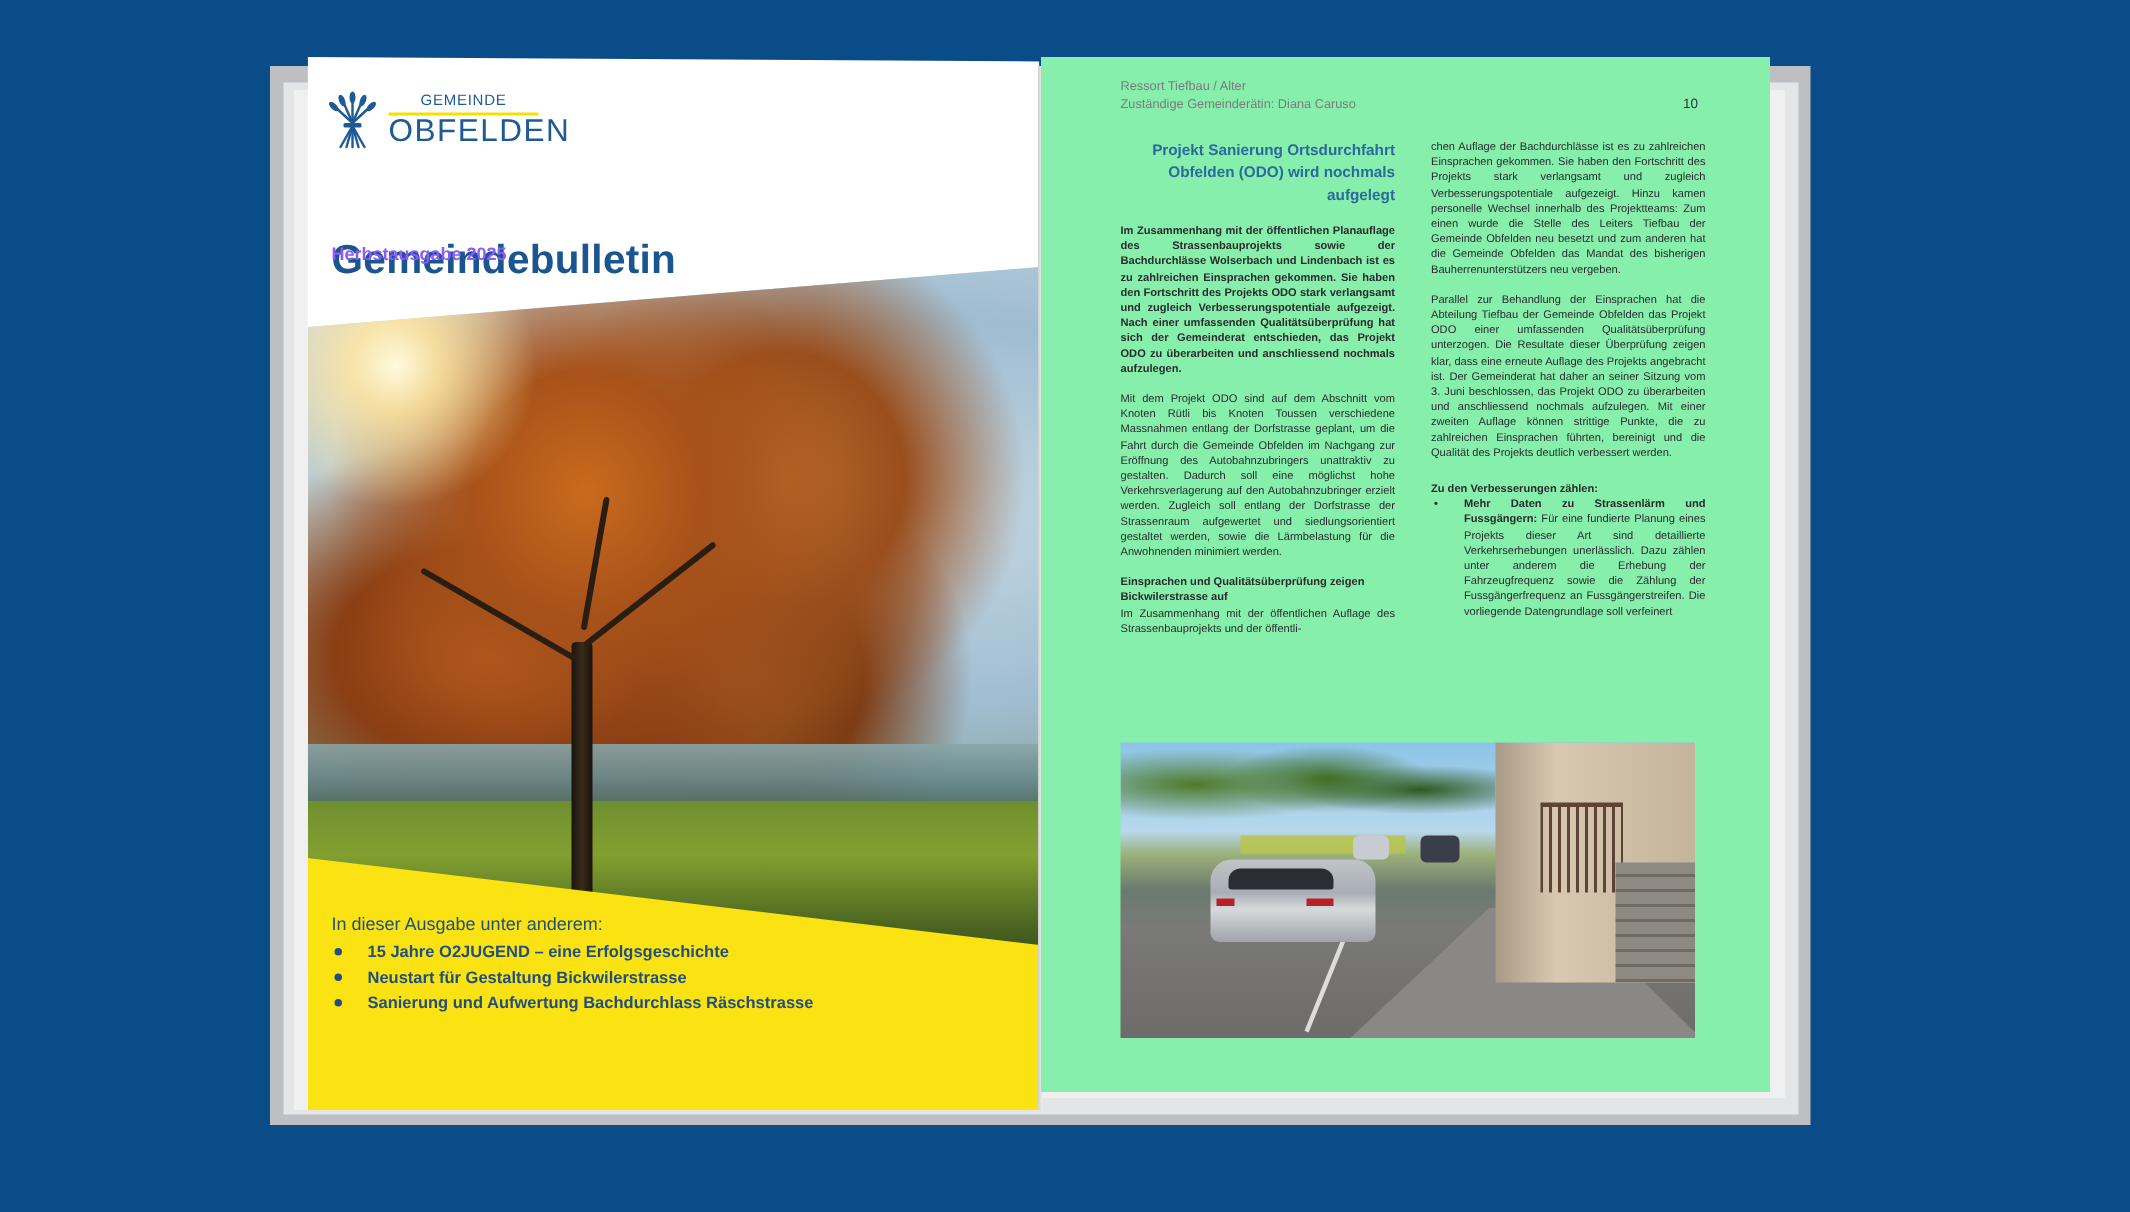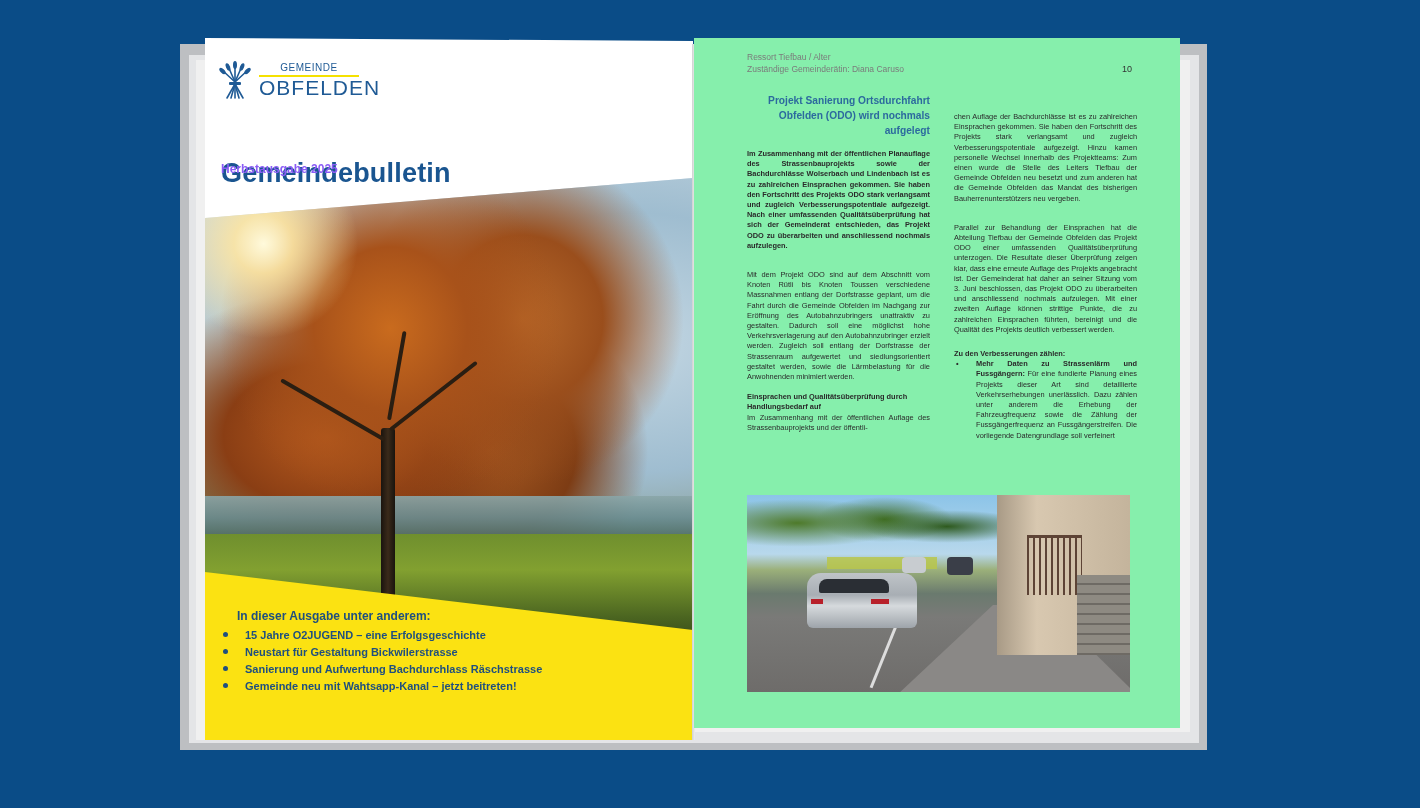--- a/index.html
+++ b/index.html
@@ -37,42 +37,42 @@
   }
   .water { position: absolute; left: 0; top: 318px; width: 100%; height: 44px;
     background: linear-gradient(180deg, #8aa6a8 0%, #6a8c90 50%, #4c6a62 100%); opacity: 0.9; }
   .grass { position: absolute; left: 0; top: 356px; width: 100%; height: 120px;
     background: linear-gradient(180deg, #6f8f2e 0%, #82a030 30%, #4a6420 70%, #2e3e16 100%); }
   .trunk { position: absolute; left: 176px; top: 250px; width: 14px; height: 175px; background: linear-gradient(90deg,#1a140e,#3a2a1a,#1a140e); border-radius: 3px; }
   .branch { position: absolute; background: #2a1e12; height: 4px; border-radius: 2px; transform-origin: left center; }
 
   .yellow-panel { position: absolute; left: 0; top: 534px; width: 488px; height: 170px; background: #fbe212;
     clip-path: polygon(0 0, 100% 58px, 100% 100%, 0 100%); }
-  .toc-title { position: absolute; left: 16px; top: 571px; font-size: 12px; font-weight: bold; color: #1f4f7f; margin-left: 16px; }
+  .toc-title { position: absolute; left: 16px; top: 571px; font-size: 12px; font-weight: normal; color: #1f4f7f; }
   .toc-list { position: absolute; left: 16px; top: 588px; list-style: none; }
   .toc-list li { display: flex; align-items: center; height: 17px; font-size: 11px; font-weight: bold; color: #1f4f7f; }
   .toc-bullet { width: 5px; height: 5px; border-radius: 50%; background: #1f4f7f; margin-left: 2px; margin-right: 17px; }
 
   
   .spine { position: absolute; left: 692px; top: 44px; width: 3px; height: 696px; background: linear-gradient(90deg,#cfd0d2,#eeeeee); }
 
   
   .page-right { position: absolute; left: 694px; top: 38px; width: 486px; height: 690px; background: #86efac;
     clip-path: polygon(0 0, 100% 0, 100% 100%, 0 100%); }
   .hdr-line { position: absolute; left: 53px; font-size: 8.5px; color: #7b7b7b; }
   .hdr-1 { top: 14px; }
   .hdr-2 { top: 26px; }
   .page-num { position: absolute; left: 428px; top: 26px; font-size: 9px; color: #333; }
 
   .col { position: absolute; width: 183px; font-size: 7.4px; line-height: 10.2px; color: #2a2a2a; text-align: justify; }
   .col-left { left: 53px; top: 55px; }
   .col-right { left: 260px; top: 55px; }
   .art-title { font-size: 10.2px; line-height: 15px; font-weight: bold; color: #2c6a9e; margin-bottom: 11px; text-align: right; }
   .lead { font-weight: bold; margin-bottom: 10px; }
-  .para { margin-bottom: 10px; margin-top: 19px; }
+  .para { margin-bottom: 10px; }
   .sub-h { font-weight: bold; text-align: left; }
   .bullet-item { display: flex; }
   .bullet-dot { width: 22px; flex: 0 0 22px; padding-left: 2px; font-weight: bold; }
   .bullet-text b { font-weight: bold; }
 
   .street-photo { position: absolute; left: 53px; top: 457px; width: 383px; height: 197px; overflow: hidden;
     background: linear-gradient(180deg, #8cc4e8 0%, #b8d8ec 30%, #9bb07a 38%, #6a7a6e 50%, #7a7a78 62%, #6e6c6a 100%); }
   .sp-trees { position: absolute; left: 0; top: 0; width: 250px; height: 70px;
     background: radial-gradient(ellipse at 20% 40%, #4e7a2a 0%, rgba(78,122,42,0) 40%),
                 radial-gradient(ellipse at 55% 35%, #3c6a22 0%, rgba(60,106,34,0) 35%),
@@ -152,39 +152,35 @@
         <span>15 Jahre O2JUGEND – eine Erfolgsgeschichte</span>
       </li>
     <li>
         <span class="toc-bullet"></span>
         <span>Neustart für Gestaltung Bickwilerstrasse</span>
       </li>
     <li>
         <span class="toc-bullet"></span>
         <span>Sanierung und Aufwertung Bachdurchlass Räschstrasse</span>
       </li>
-    <li>
-        <span class="toc-bullet"></span>
-        <span>Gemeinde neu mit Wahtsapp-Kanal – jetzt beitreten!</span>
-      </li>
   </ul>
 </div>
 
 <div class="spine"></div>
 
 <div class="page-right">
   <div class="hdr-line hdr-1">Ressort Tiefbau / Alter</div>
   <div class="hdr-line hdr-2">Zuständige Gemeinderätin: Diana Caruso</div>
   <div class="page-num">10</div>
 
   <div class="col col-left">
     <div class="art-title">Projekt Sanierung Ortsdurchfahrt Obfelden (ODO) wird nochmals aufgelegt</div>
     <p class="lead">Im Zusammenhang mit der öffentlichen Planauflage des Strassenbauprojekts sowie der Bachdurchlässe Wolserbach und Lindenbach ist es zu zahlreichen Einsprachen gekommen. Sie haben den Fortschritt des Projekts ODO stark verlangsamt und zugleich Verbesserungspotentiale aufgezeigt. Nach einer umfassenden Qualitätsüberprüfung hat sich der Gemeinderat entschieden, das Projekt ODO zu überarbeiten und anschliessend nochmals aufzulegen.</p>
     <p class="para">Mit dem Projekt ODO sind auf dem Abschnitt vom Knoten Rütli bis Knoten Toussen verschiedene Massnahmen entlang der Dorfstrasse geplant, um die Fahrt durch die Gemeinde Obfelden im Nachgang zur Eröffnung des Autobahnzubringers unattraktiv zu gestalten. Dadurch soll eine möglichst hohe Verkehrsverlagerung auf den Autobahnzubringer erzielt werden. Zugleich soll entlang der Dorfstrasse der Strassenraum aufgewertet und siedlungsorientiert gestaltet werden, sowie die Lärmbelastung für die Anwohnenden minimiert werden.</p>
-    <p class="sub-h">Einsprachen und Qualitätsüberprüfung durch Handlungsbedarf auf</p>
+    <p class="sub-h">Einsprachen und Qualitätsüberprüfung zeigen Bickwilerstrasse auf</p>
     <p>Im Zusammenhang mit der öffentlichen Auflage des Strassenbauprojekts und der öffentli-</p>
   </div>
 
   <div class="col col-right">
     <p class="para">chen Auflage der Bachdurchlässe ist es zu zahlreichen Einsprachen gekommen. Sie haben den Fortschritt des Projekts stark verlangsamt und zugleich Verbesserungspotentiale aufgezeigt. Hinzu kamen personelle Wechsel innerhalb des Projektteams: Zum einen wurde die Stelle des Leiters Tiefbau der Gemeinde Obfelden neu besetzt und zum anderen hat die Gemeinde Obfelden das Mandat des bisherigen Bauherrenunterstützers neu vergeben.</p>
     <p class="para" style="margin-bottom:14px;">Parallel zur Behandlung der Einsprachen hat die Abteilung Tiefbau der Gemeinde Obfelden das Projekt ODO einer umfassenden Qualitätsüberprüfung unterzogen. Die Resultate dieser Überprüfung zeigen klar, dass eine erneute Auflage des Projekts angebracht ist. Der Gemeinderat hat daher an seiner Sitzung vom 3. Juni beschlossen, das Projekt ODO zu überarbeiten und anschliessend nochmals aufzulegen. Mit einer zweiten Auflage können strittige Punkte, die zu zahlreichen Einsprachen führten, bereinigt und die Qualität des Projekts deutlich verbessert werden.</p>
     <p class="sub-h">Zu den Verbesserungen zählen:</p>
     <div class="bullet-item">
       <span class="bullet-dot">•</span>
       <span class="bullet-text"><b>Mehr Daten zu Strassenlärm und Fussgängern:</b><span> Für eine fundierte Planung eines Projekts dieser Art sind detaillierte Verkehrserhebungen unerlässlich. Dazu zählen unter anderem die Erhebung der Fahrzeugfrequenz sowie die Zählung der Fussgängerfrequenz an Fussgängerstreifen. Die vorliegende Datengrundlage soll verfeinert</span></span>

